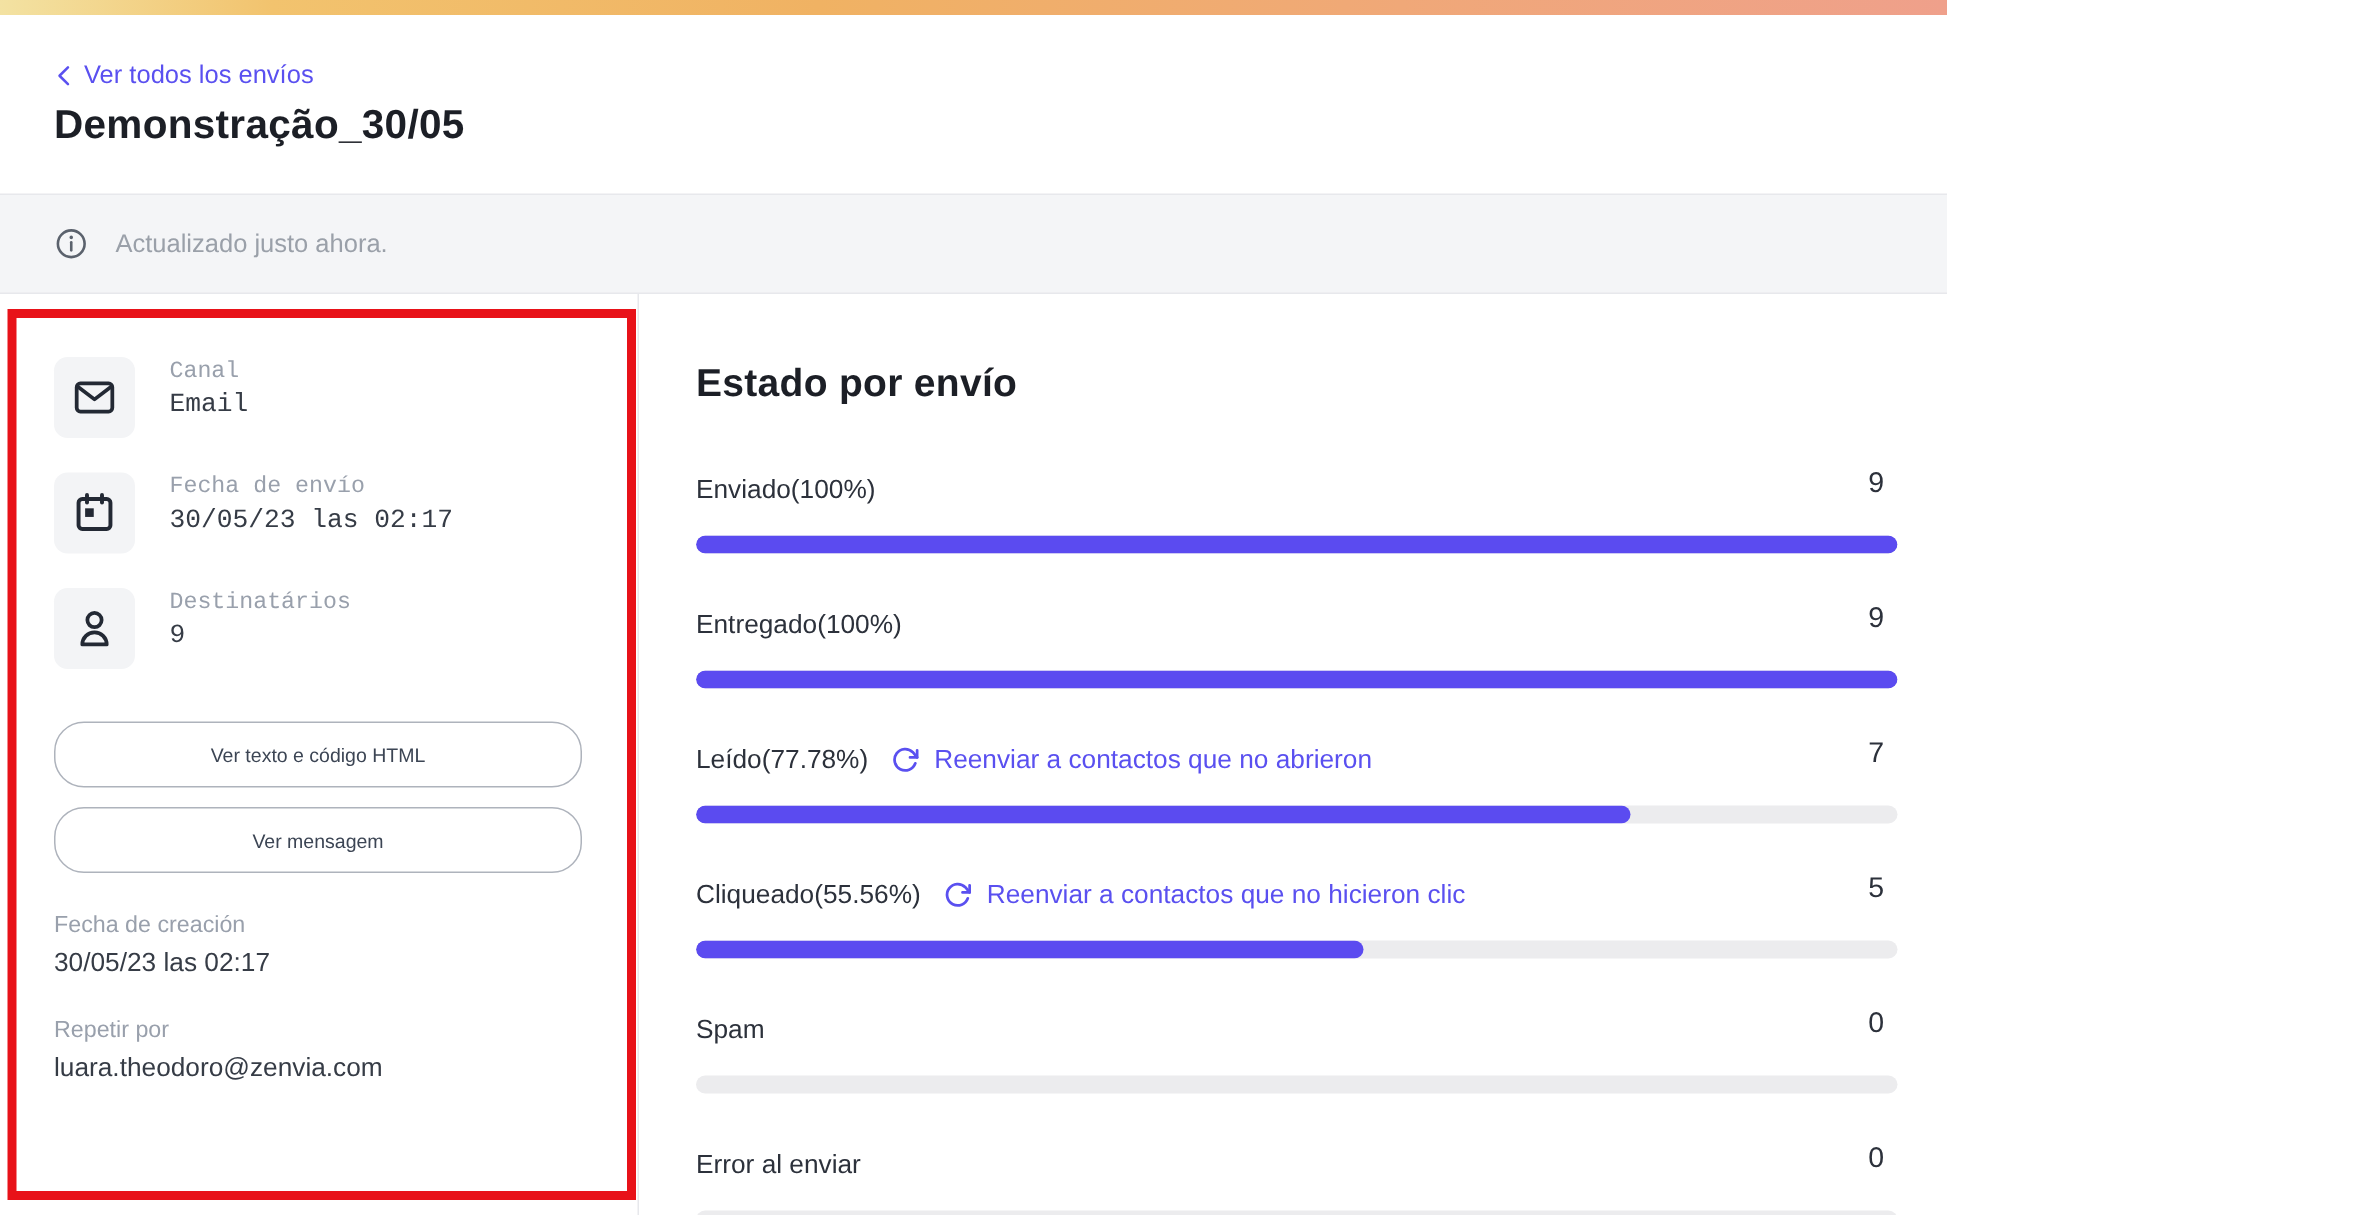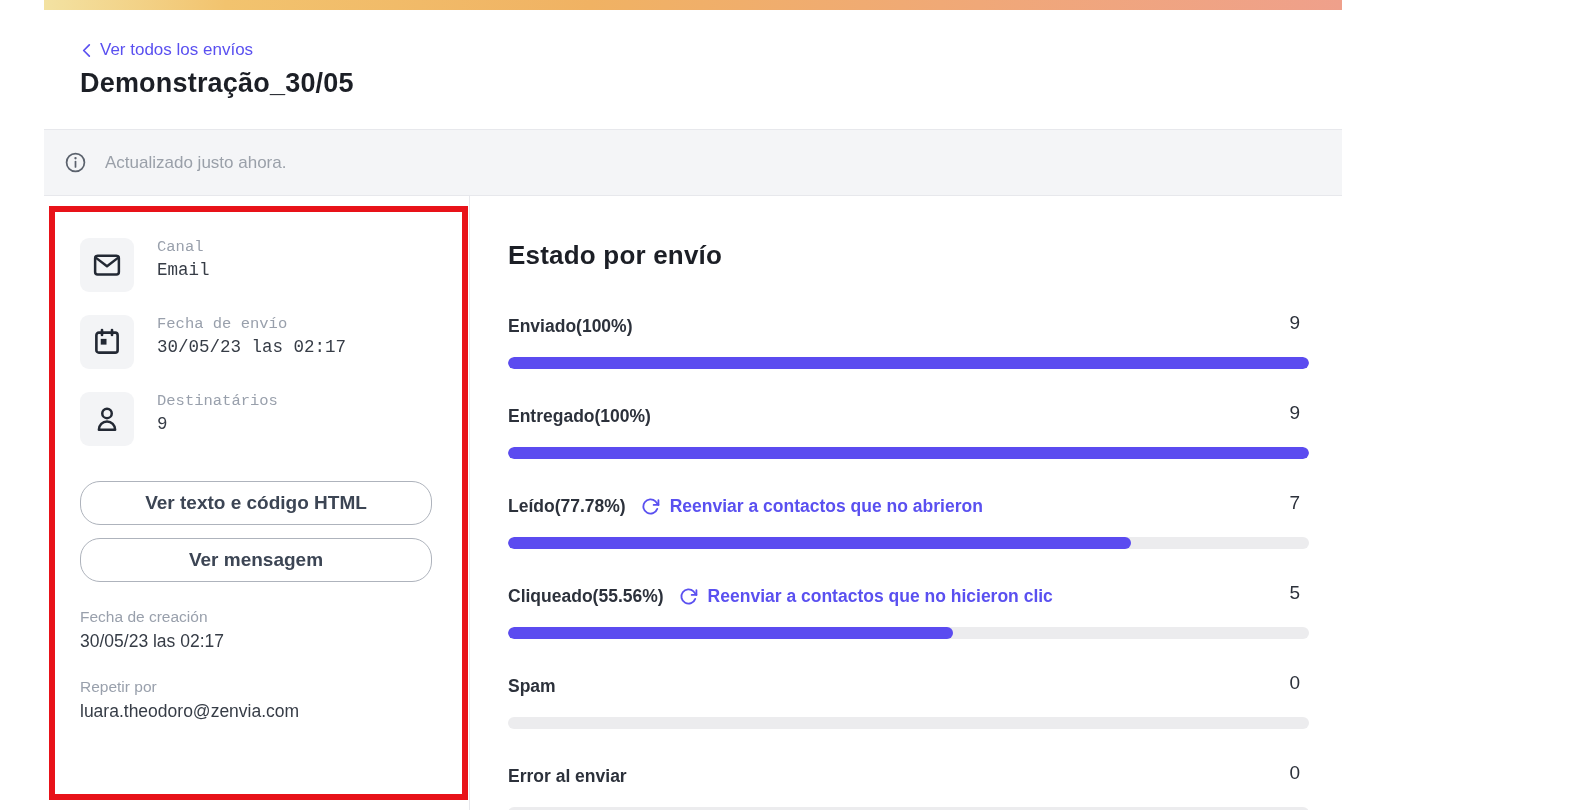--- a/index.html
+++ b/index.html
@@ -1,74 +1,74 @@
 <!DOCTYPE html>
 <html><head>
 <meta charset="utf-8">
 <style>
   * { margin:0; padding:0; box-sizing:border-box; }
   html,body { width:1578px; height:810px; overflow:hidden; }
   body { font-family:"Liberation Sans", sans-serif; background:#ffffff; color:#2c313b; }
-  .page { position:relative; width:1298px; height:810px; overflow:hidden; background:#fff;margin-left:44px; }
+  .page { position:relative; width:1298px; height:810px; overflow:hidden; background:#fff; }
 
   
   .topbar { height:10px; width:100%;
     background:linear-gradient(90deg,#f3e2a2 0%, #f2c36e 14%, #f0b263 42%, #f0a878 72%, #efa08b 100%); }
 
   
   .header { height:120px; background:#fff; display:flex; justify-content:space-between;
     align-items:center; padding:0 40px 0 36px; border-bottom:1px solid #e7e8ec; }
   .header-left { display:flex; flex-direction:column; gap:8px; }
   .back-link { display:flex; align-items:center; gap:7px; color:#5a50f0; font-size:17px;
     text-decoration:none; cursor:pointer; font-weight:500; }
   .back-link svg { stroke:#5a50f0; }
   .page-title { font-size:27px; font-weight:700; color:#1c1f26; letter-spacing:0.2px; }
   .repeat-btn { display:flex; align-items:center; gap:12px; border:1px solid #c7cad1; background:#fff;
     border-radius:8px; padding:11px 22px; font-size:18px; font-weight:600; color:#242d3a;
     cursor:pointer; font-family:"Liberation Sans", sans-serif; }
   .repeat-btn svg { stroke:#242d3a; }
 
   
   .infobar { height:66px; background:#f4f5f7; border-bottom:1px solid #e7e8ec;
-    display:flex; align-items:center; gap:18px; padding-left:20px; }
+    display:flex; align-items:center; gap:18px; padding-left:36px; }
   .infobar svg { stroke:#5b626d; flex:none; }
   .infobar-text { color:#9aa0a9; font-size:17px; }
 
   
   .content { display:flex; height:614px; }
   .sidebar { width:426px; flex:none; border-right:1px solid #e7e8ec; padding:42px 37px 0 36px; }
   .main { flex:1; padding:44px 33px 4px 38px; }
 
   
   .side-item { display:flex; align-items:flex-start; gap:23px; margin-bottom:23px;font-family:Liberation Mono, monospace; }
   .icon-box { width:54px; height:54px; border-radius:9px; background:#f3f4f6; flex:none;
     display:flex; align-items:center; justify-content:center; }
   .icon-box svg { stroke:#232934; }
   .side-texts { display:flex; flex-direction:column; gap:4px; }
   .side-label { font-size:15.5px; color:#99a0ac; }
   .side-value { font-size:17.5px; color:#363c46; }
 
   .side-btn { width:100%; height:44px; border:1px solid #aeb3bc; border-radius:20px; background:#fff;
-    font-size:19px; font-weight:700; color:#3c4554; cursor:pointer; margin-top:13px;
+    font-size:13px; font-weight:400; color:#3c4554; cursor:pointer; margin-top:13px;
     font-family:"Liberation Sans", sans-serif; }
   .side-btn:first-of-type { margin-top:12px; }
 
   .side-meta { margin-top:26px; display:flex; flex-direction:column; gap:5px; }
   .meta-label { font-size:15.5px; color:#99a0ac; }
   .meta-value { font-size:17.5px; color:#363c46; }
 
   
   .red-frame { position:absolute; left:5px; top:206px; width:419px; height:594px;
     border:6px solid #e81219; z-index:5; pointer-events:none; }
 
   
   .main-title { font-size:26px; font-weight:700; color:#1c1f26; margin-bottom:42px; letter-spacing:0.2px; }
   .status-row { margin-bottom:34px; }
   .row-head { display:flex; justify-content:space-between; align-items:flex-start; margin-bottom:18px; }
-  .row-left { display:flex; align-items:center; gap:15px; min-height:26px;font-weight:bold; }
+  .row-left { display:flex; align-items:center; gap:15px; min-height:26px; }
   .row-label { font-size:17.5px; color:#2c313b; }
   .row-link-wrap { display:flex; align-items:center; gap:10px; cursor:pointer;justify-content:space-between; }
   .row-link-wrap svg { stroke:#5a50f0; }
   .row-link { font-size:17.5px; color:#5a50f0; text-decoration:none; }
   .row-count { font-size:19px; color:#2c313b; padding-right:9px; line-height:1; }
   .bar-track { width:100%; height:12px; border-radius:6px; background:#ececee; overflow:hidden; }
   .bar-fill { height:100%; border-radius:6px; background:#5b4bf0; width:0; }
 
   
   .help-fab { position:absolute; left:1505px; top:758px; width:46px; height:46px; border-radius:50%;

